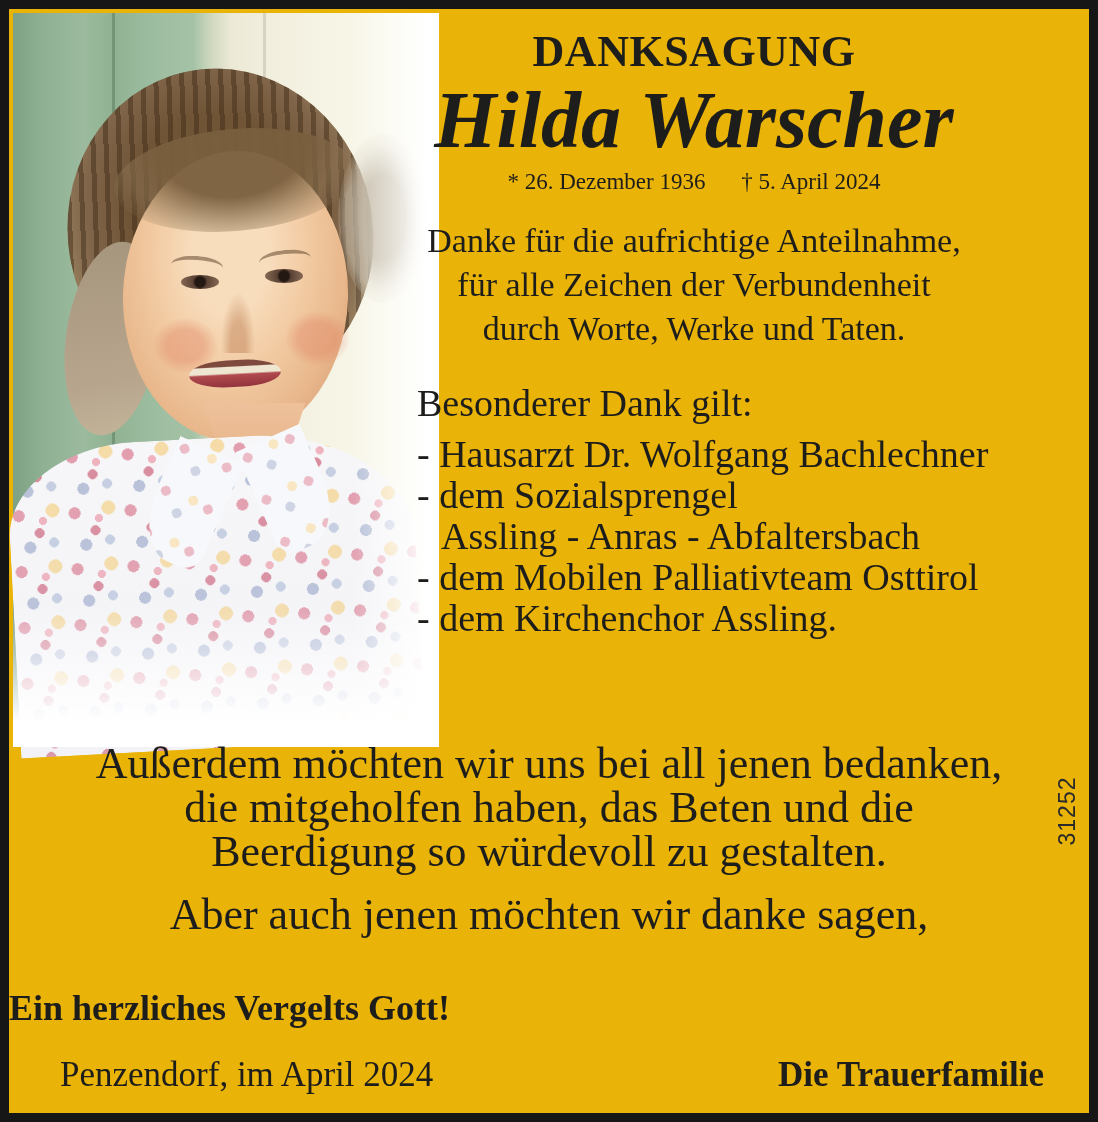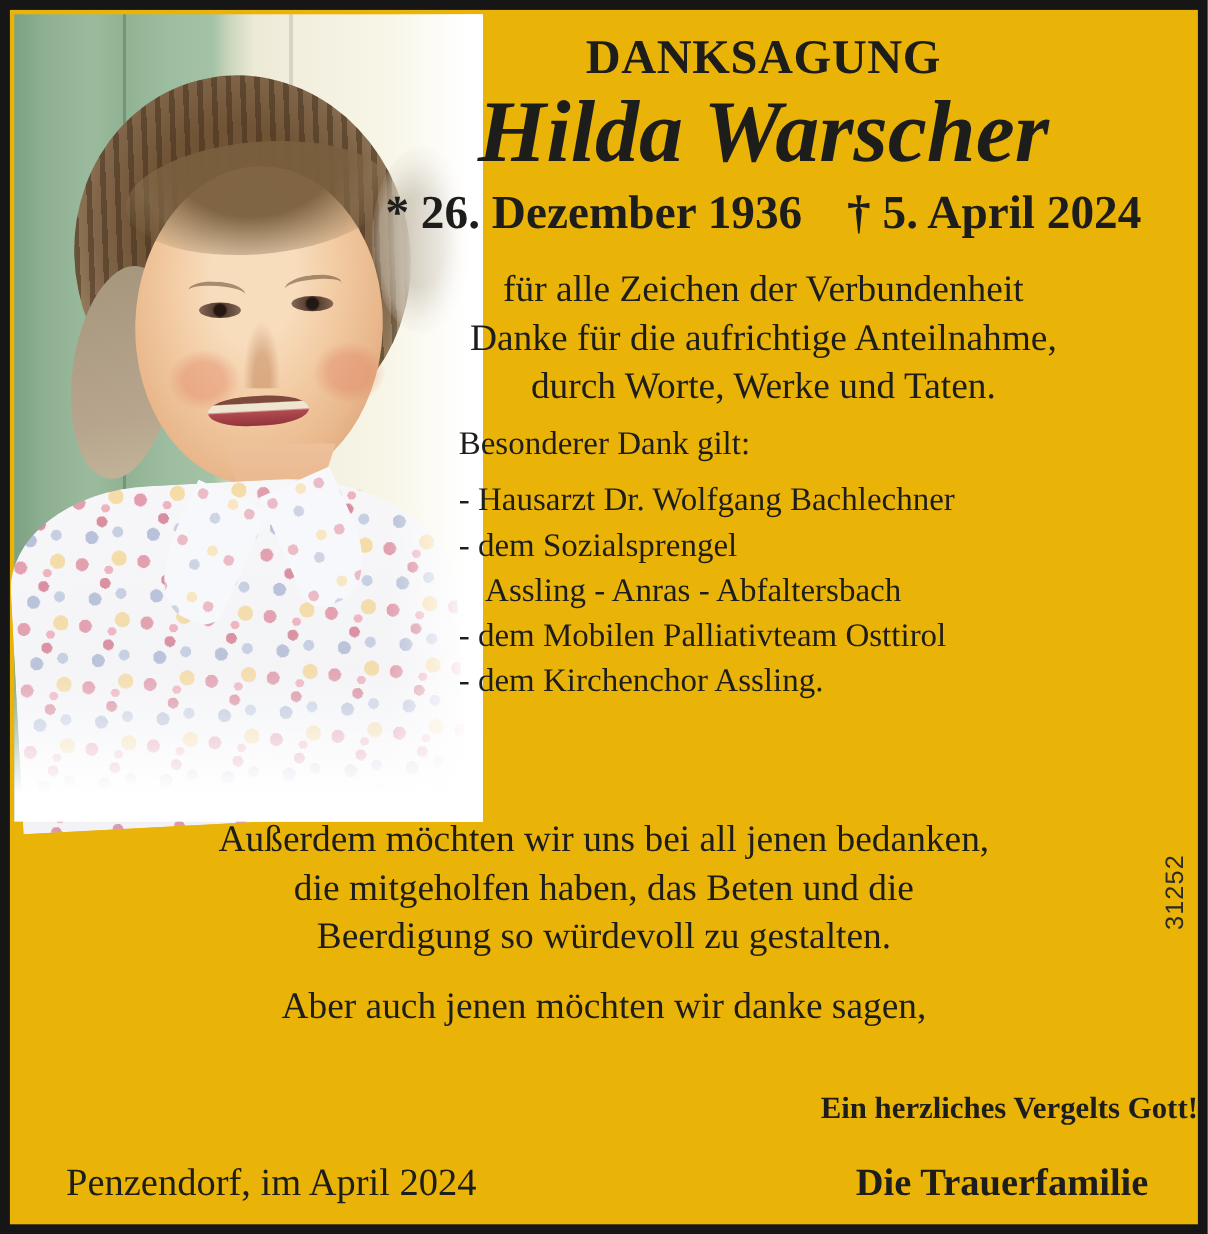--- a/index.html
+++ b/index.html
@@ -102,31 +102,31 @@
   .collar-l{left:140px;top:432px;width:70px;height:120px;border-radius:0 0 20px 55%;transform:rotate(24deg);}
   .collar-r{left:243px;top:420px;width:70px;height:116px;border-radius:0 0 55% 20px;transform:rotate(-24deg);}
   .fade-right{right:0;top:0;width:86px;height:100%;
     background:linear-gradient(90deg, rgba(255,255,255,0), #ffffff 88%);}
   .fade-bottom{left:0;bottom:0;width:100%;height:140px;
     background:linear-gradient(180deg, rgba(255,255,255,0), #ffffff 82%);}
   
   .header{position:absolute;left:330px;top:12px;width:710px;text-align:center;}
   .kicker{font-size:44px;font-weight:bold;letter-spacing:.5px;line-height:1.15;margin-top:6px;}
   .name{font-size:80px;font-weight:bold;line-height:1.02;margin-top:2px;font-style:italic;}
-  .dates{font-size:43px;font-weight:bold;margin-top:8px;}
+  .dates{font-size:23px;font-weight:normal;margin-top:8px;}
   .dates .death{margin-left:30px;}
   .intro{font-size:34px;line-height:44px;margin-top:24px;}
-  .thanks{position:absolute;left:408px;top:374px;width:660px;font-size:30px;line-height:41px;}
+  .thanks{position:absolute;left:408px;top:374px;width:660px;font-size:38px;line-height:41px;}
   .th-head{margin-bottom:10px;}
   .th-item.cont{padding-left:24px;}
-  .outro{position:absolute;left:0;width:1080px;text-align:center;font-size:34px;line-height:44px;}
+  .outro{position:absolute;left:0;width:1080px;text-align:center;font-size:44px;line-height:44px;}
   .outro1{top:733px;}
   .outro2{top:884px;}
-  .closing{position:absolute;left:0;top:976px;width:1080px;text-align:right;
-           font-size:28px;font-weight:bold;line-height:46px;}
+  .closing{position:absolute;left:0;top:976px;width:1080px;text-align:left;
+           font-size:36px;font-weight:bold;line-height:46px;}
   .footer-left{position:absolute;left:51px;top:1046px;font-size:35px;}
   .footer-right{position:absolute;right:45px;top:1046px;font-size:35px;font-weight:bold;}
   .refnum{
     position:absolute;left:998px;top:789px;width:120px;height:26px;
     text-align:center;line-height:26px;
     font-family:"Liberation Sans","DejaVu Sans",sans-serif;
     font-size:23px;color:#2a2a2a;letter-spacing:1px;
     transform:rotate(-90deg);
   }
 </style>
@@ -158,22 +158,22 @@
   </div>
 
   <div class="header">
     <div class="kicker">DANKSAGUNG</div>
     <div class="name">Hilda Warscher</div>
     <div class="dates">
       <span>* 26. Dezember 1936</span>
       <span class="death">† 5. April 2024</span>
     </div>
     <div class="intro">
+      <div>Danke für die aufrichtige Anteilnahme,</div>
       <div>für alle Zeichen der Verbundenheit</div>
-      <div>Danke für die aufrichtige Anteilnahme,</div>
       <div>durch Worte, Werke und Taten.</div>
     </div>
   </div>
 
   <div class="thanks">
     <div class="th-head">Besonderer Dank gilt:</div>
     <div class="th-item">- Hausarzt Dr. Wolfgang Bachlechner</div>
     <div class="th-item">- dem Sozialsprengel</div>
     <div class="th-item cont">Assling - Anras - Abfaltersbach</div>
     <div class="th-item">- dem Mobilen Palliativteam Osttirol</div>

